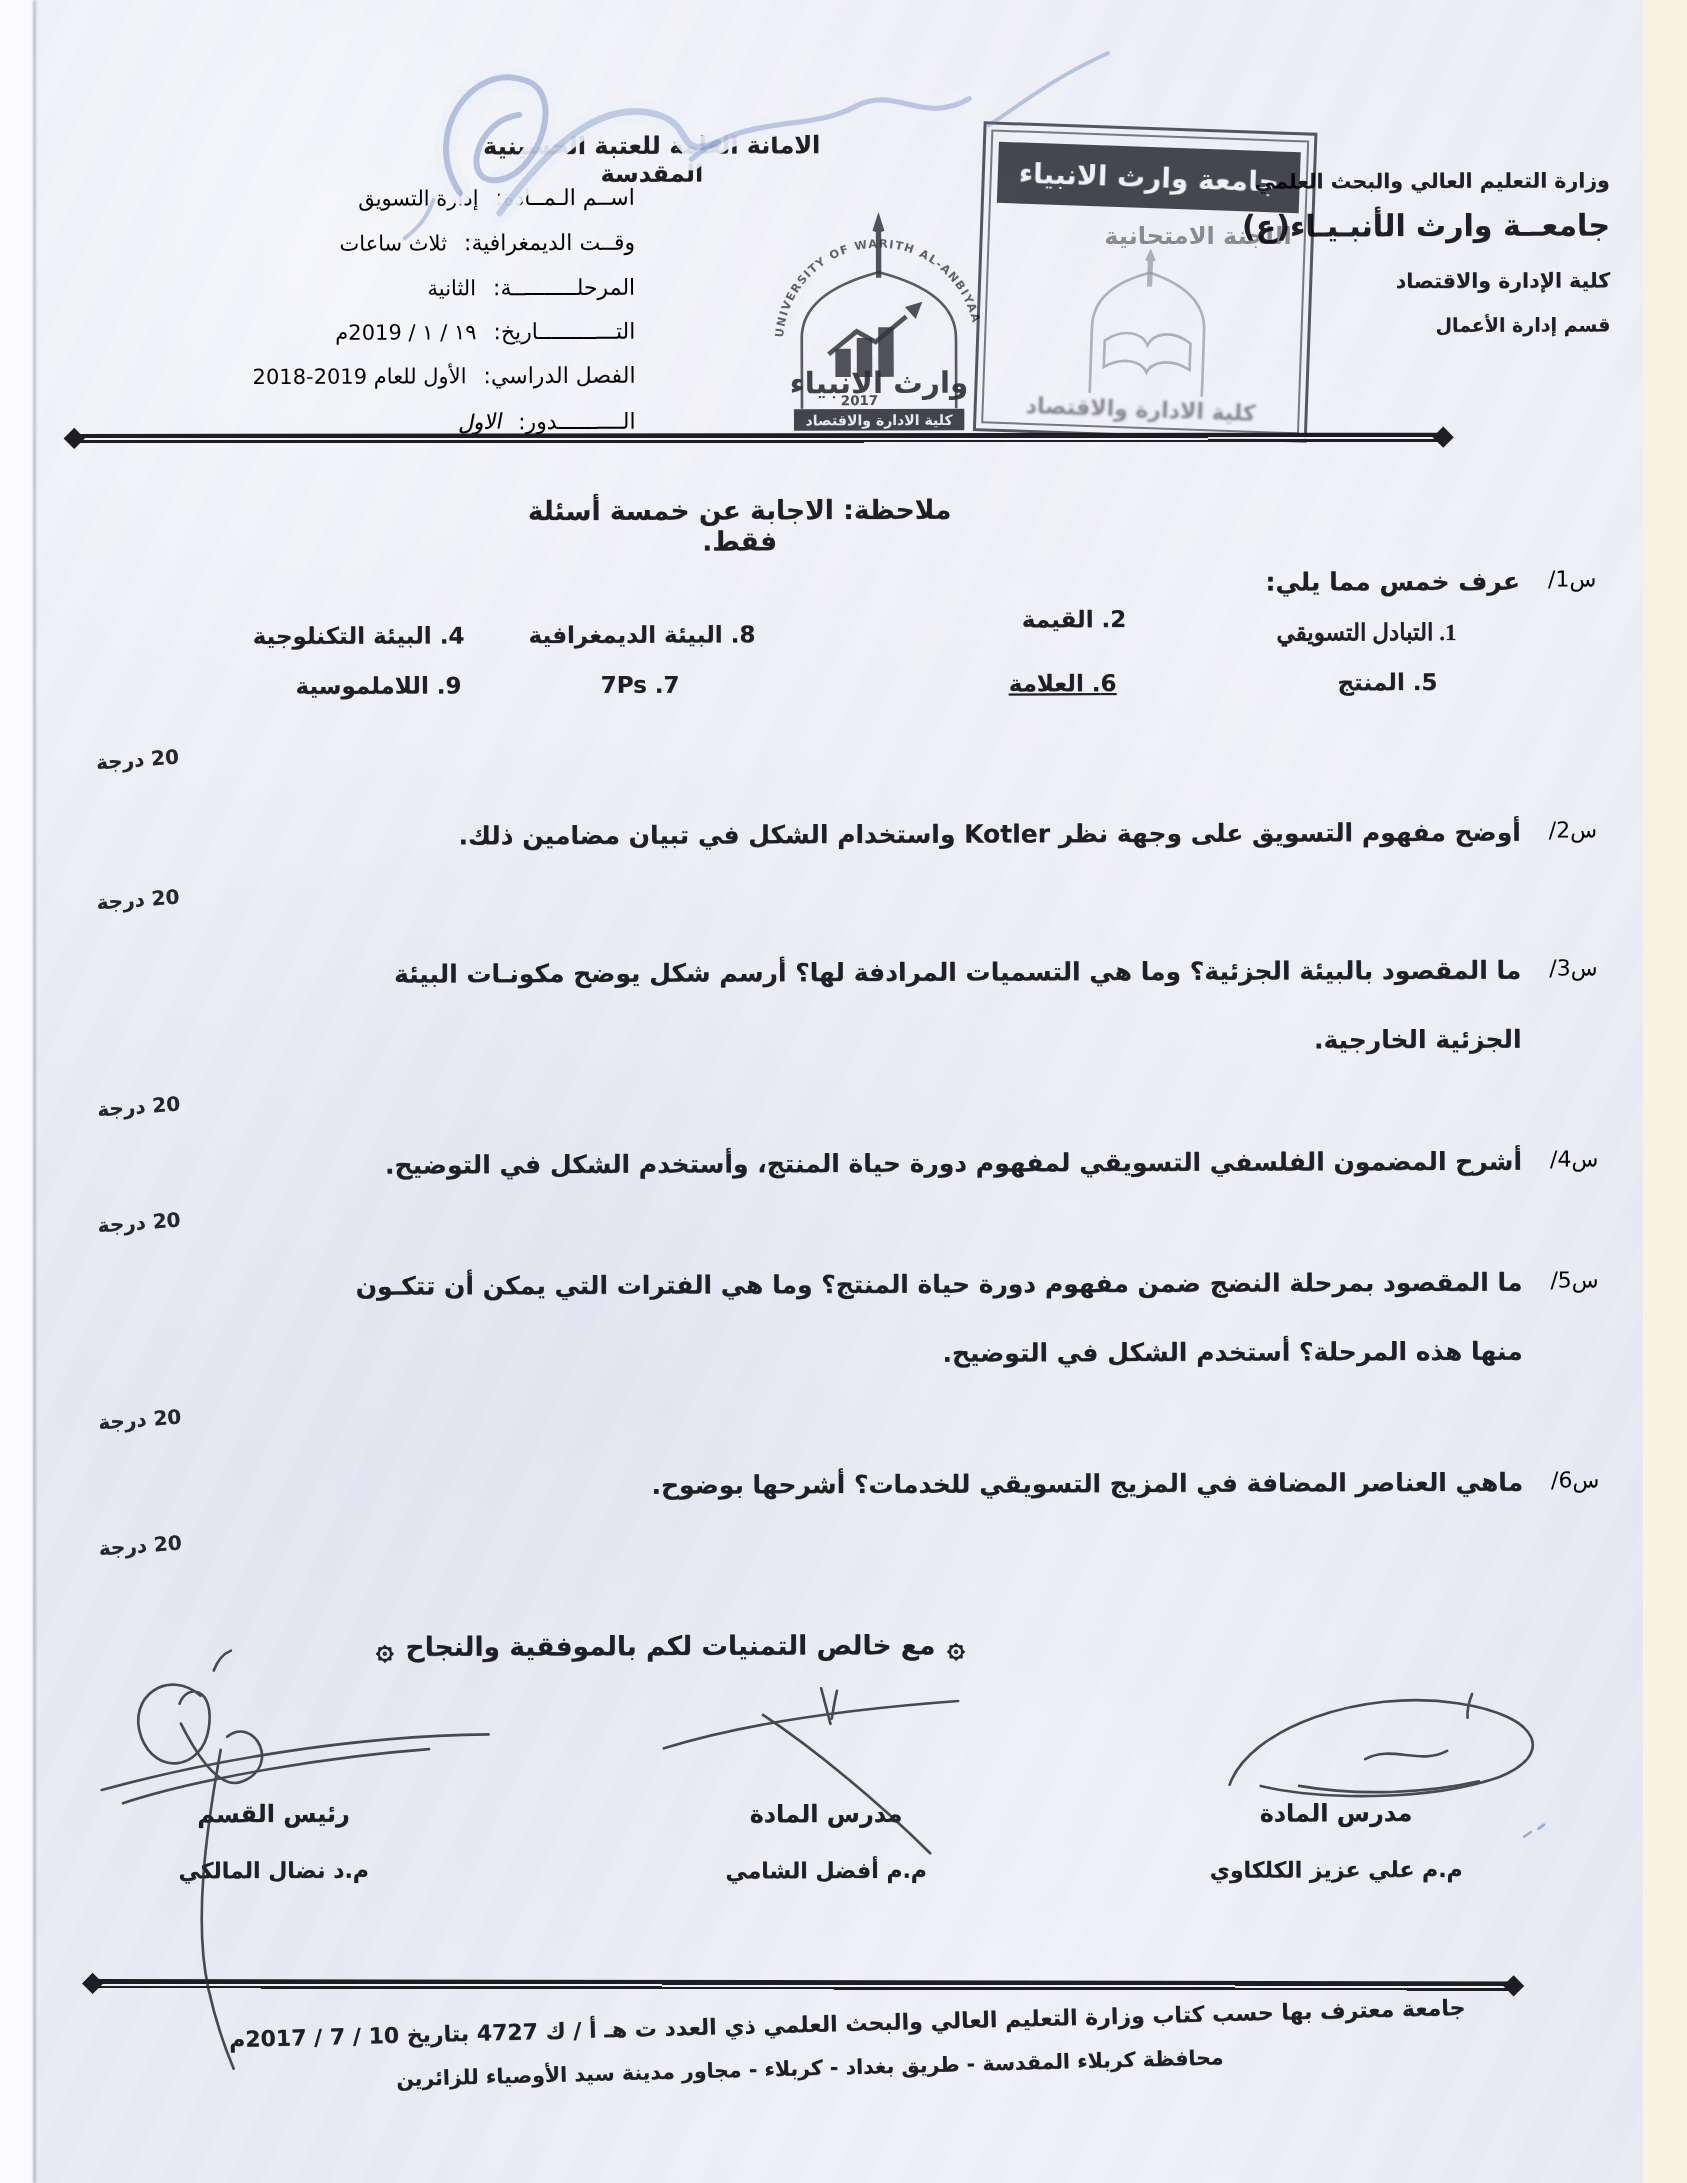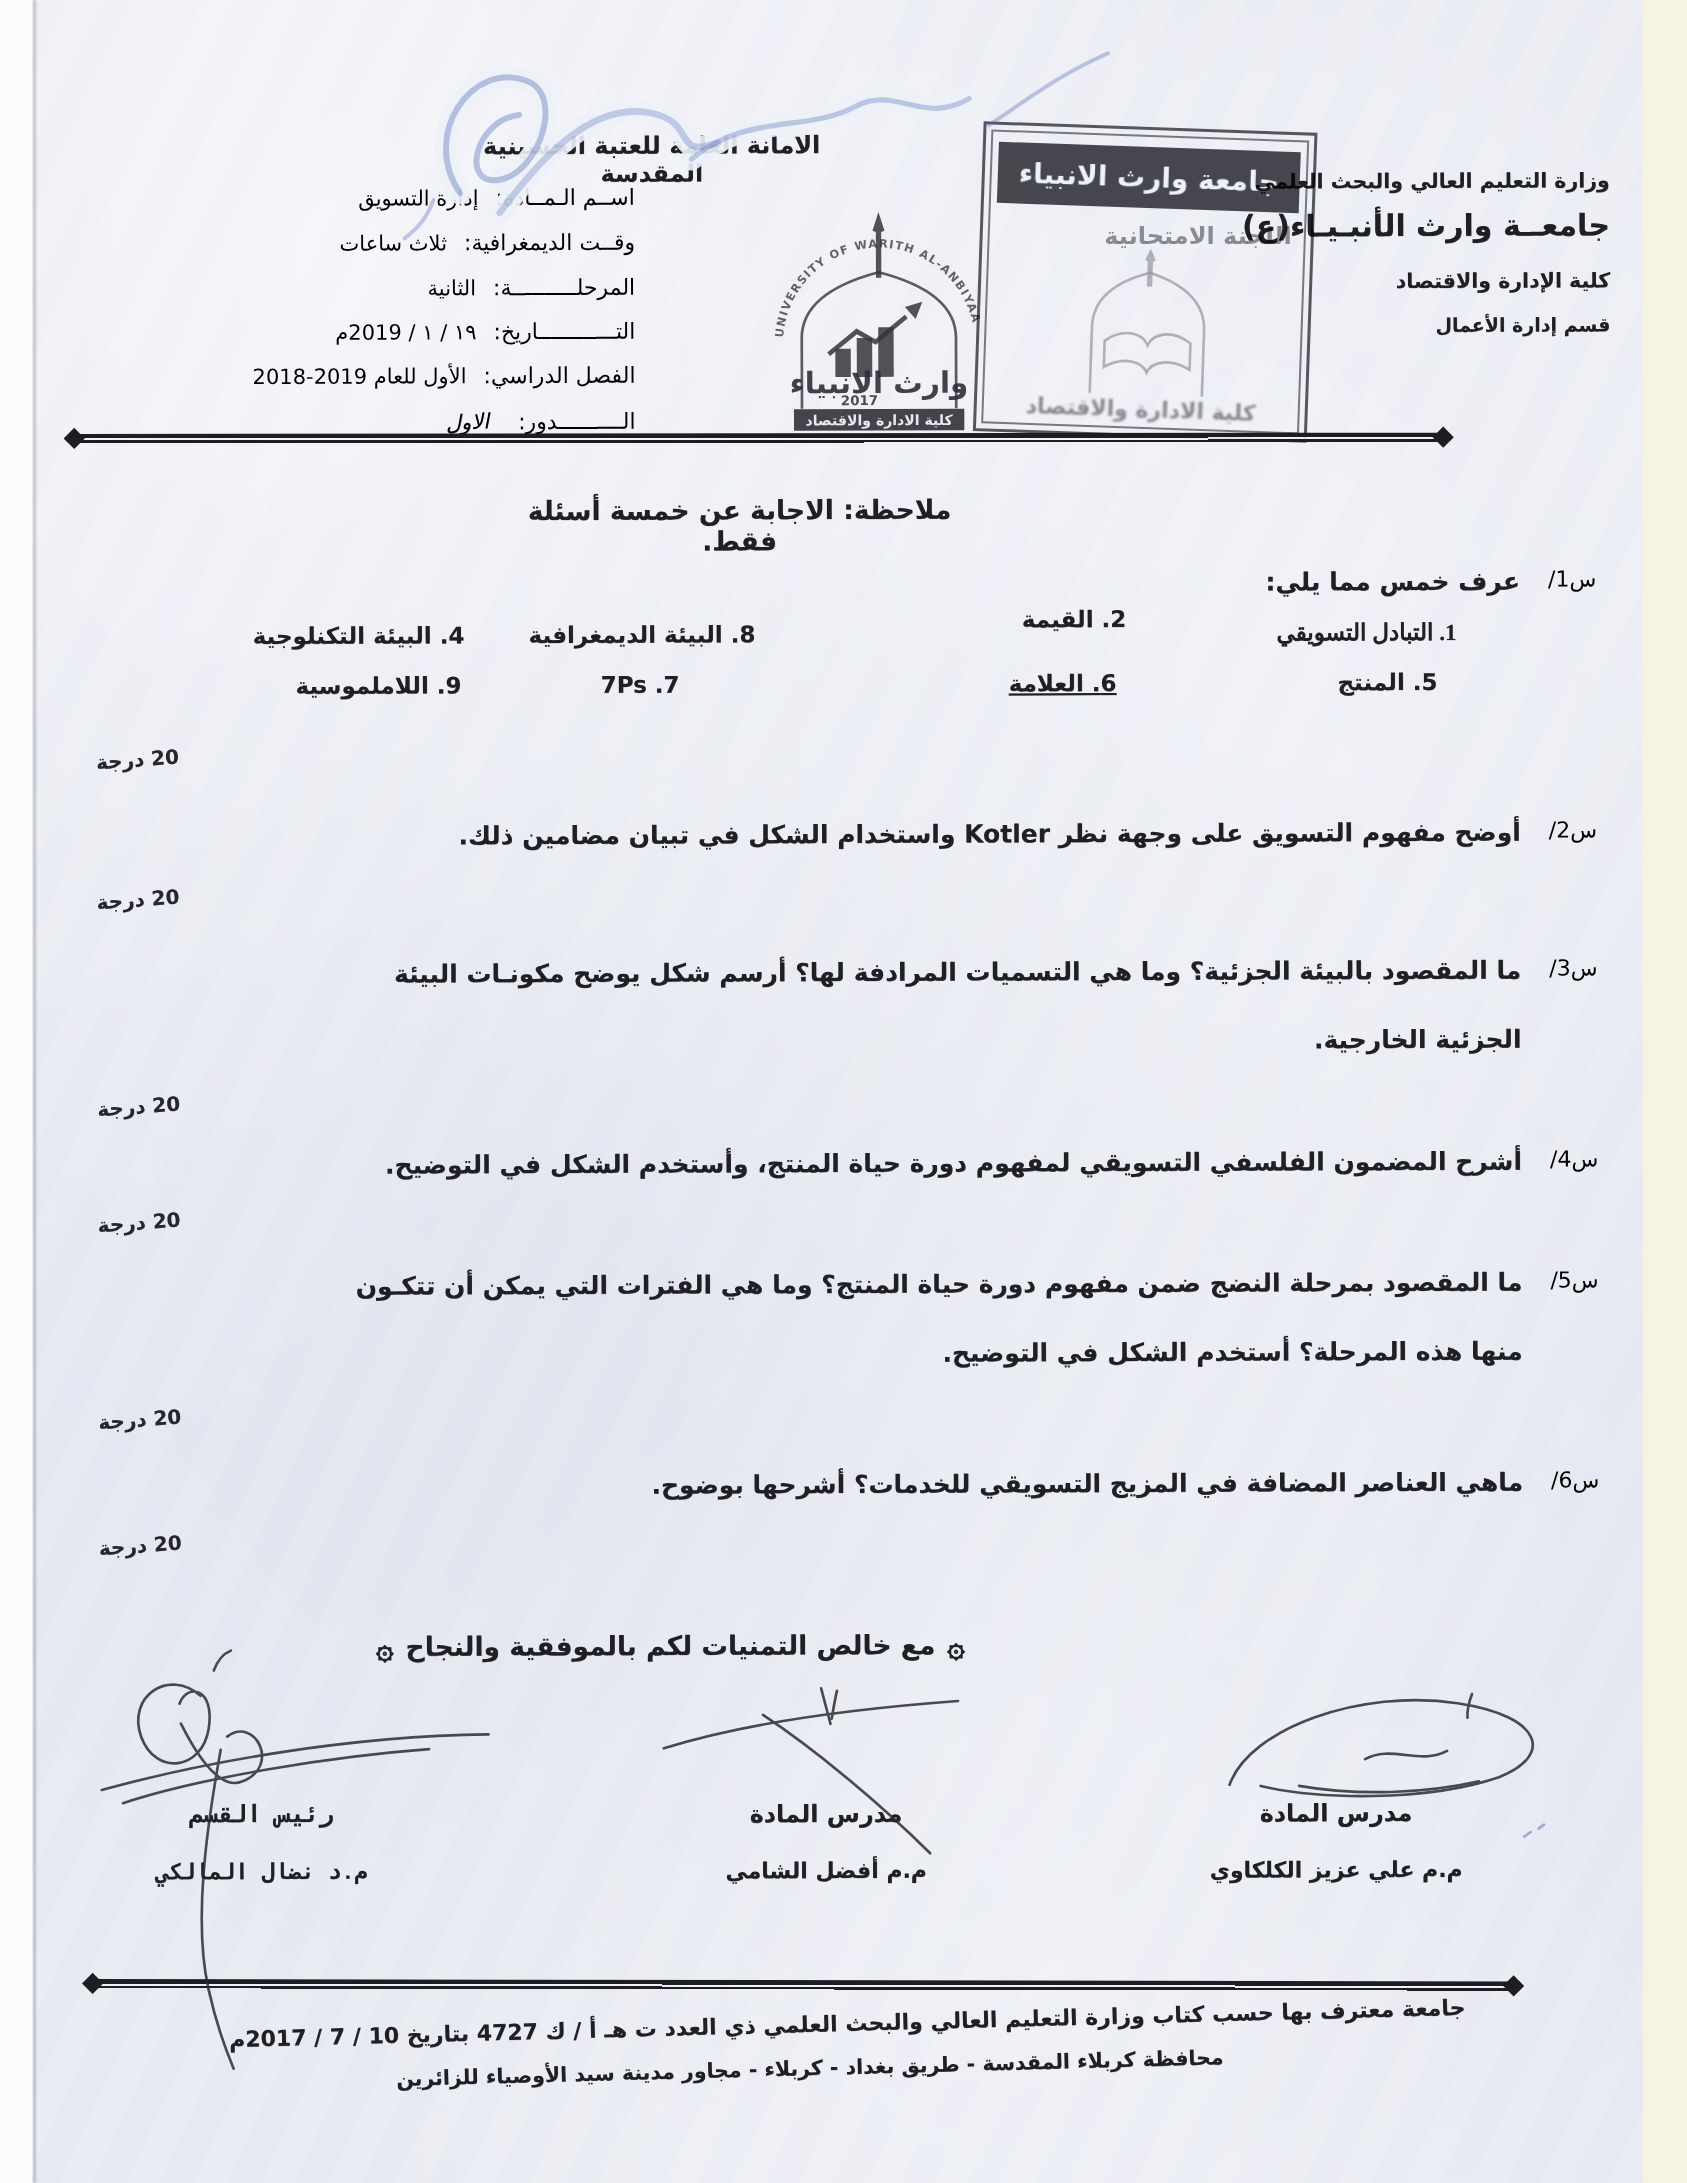--- a/index.html
+++ b/index.html
@@ -55,21 +55,21 @@
   .marks{left:97px;font-size:20px;direction:rtl;font-weight:bold;color:#26262c;
          transform:rotate(-4deg);text-shadow:0.2px 0.2px 0.4px rgba(28,28,36,.4);white-space:nowrap;}
   
   .wishes{left:361px;top:1629px;width:615px;font-size:26.5px;text-align:center;white-space:nowrap;}
   .orn{font-size:30px;vertical-align:-2.6px;margin:0 12px;}
   .sigcol{text-align:center;}
   .sigtitle{font-size:24px;}
   .signame{font-size:22px;margin-top:30px;}
   .sig-r{right:198px;top:1801px;width:311px;}
   .sig-c{left:698px;top:1800px;width:251px;}
-  .sig-l{left:120px;top:1798px;width:278px;font-family:Liberation Mono, monospace;}
+  .sig-l{left:132px;top:1798px;width:278px;}
   .footer1{left:212px;top:2011px;width:1264px;font-size:22px;text-align:center;transform:rotate(-1.3deg);}
   .footer2{left:370px;top:2056px;width:873px;font-size:20.5px;text-align:center;transform:rotate(-1.3deg);}
   
   .stamp{left:981px;top:128px;width:334px;height:310px;transform:rotate(2.2deg);
          mix-blend-mode:multiply;filter:contrast(1.02);}
   .stamp-outer{width:100%;height:100%;border:3.3px solid rgba(44,44,52,.78);box-sizing:border-box;padding:4.6px;}
   .stamp-inner{width:100%;height:100%;border:2px solid rgba(44,44,52,.6);box-sizing:border-box;position:relative;}
   .stamp-band{position:absolute;left:6.6px;right:6.6px;top:10.6px;height:61px;background:rgba(48,48,56,.88);
               display:flex;align-items:center;justify-content:center;}
   .stamp-band span{color:#eceff5;font-size:28px;font-weight:bold;letter-spacing:2.6px;filter:blur(0.7px);direction:rtl;}
@@ -149,21 +149,21 @@
     </div>
     <div class="abs inforow" style="top:318px;">
       <span class="lbl">التــــــــــــاريخ:</span>
       <span class="val">١٩ / ١ / 2019م</span>
     </div>
     <div class="abs inforow" style="top:362px;">
       <span class="lbl">الفصل الدراسي:</span>
       <span class="val">الأول للعام 2019-2018</span>
     </div>
     <div class="abs inforow" style="top:396px;">
-      <span class="lbl" style="margin-top:12px;margin-left:12px;">الــــــــــدور:</span>
+      <span class="lbl" style="margin-top:12px;">الــــــــــدور:</span>
       <span class="val hand">الاول</span>
     </div>
 
     <div class="abs rule rule1"></div>
 
     <div class="abs ar note">ملاحظة: الاجابة عن خمسة أسئلة فقط.</div>
 
     <div class="abs q" style="top:569px;">
       <span class="qno">س1/</span>
       <div class="qtext ar nw">عرف خمس مما يلي:</div>

